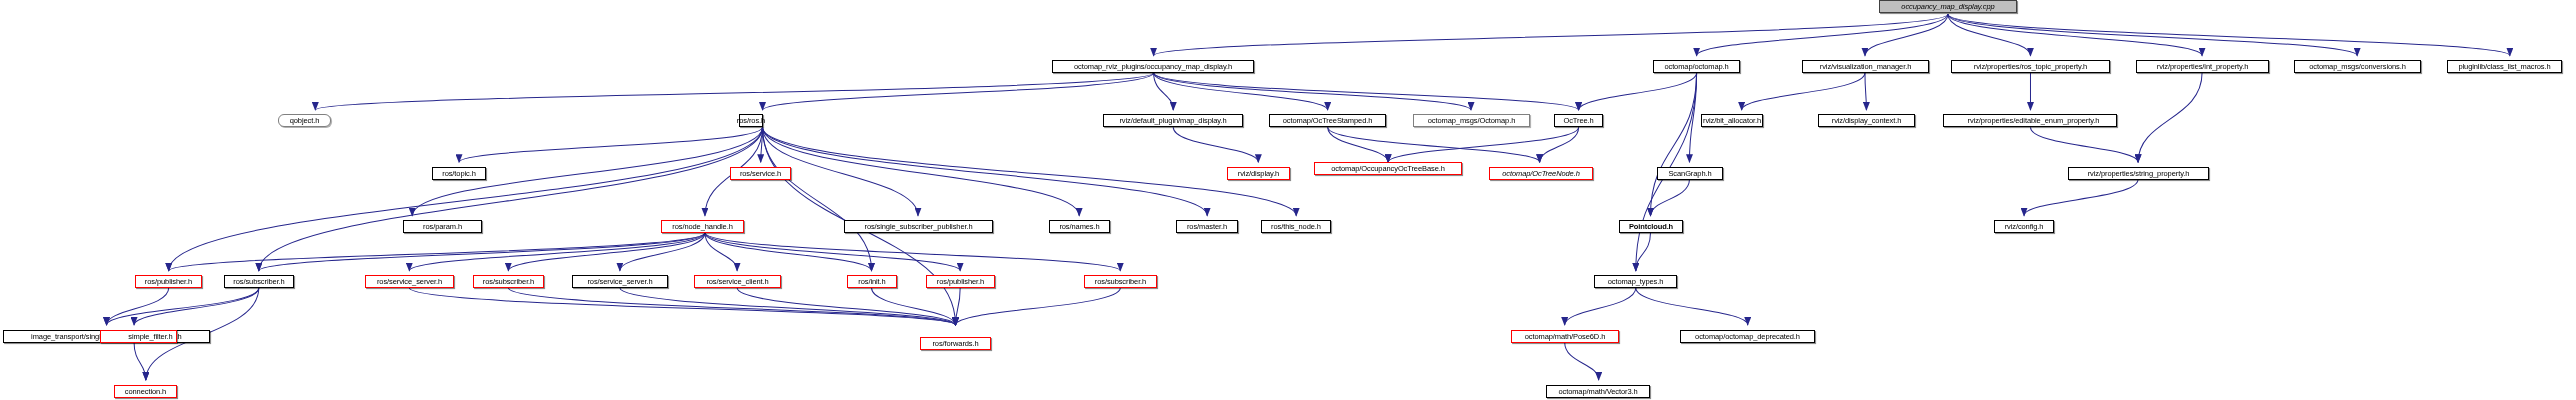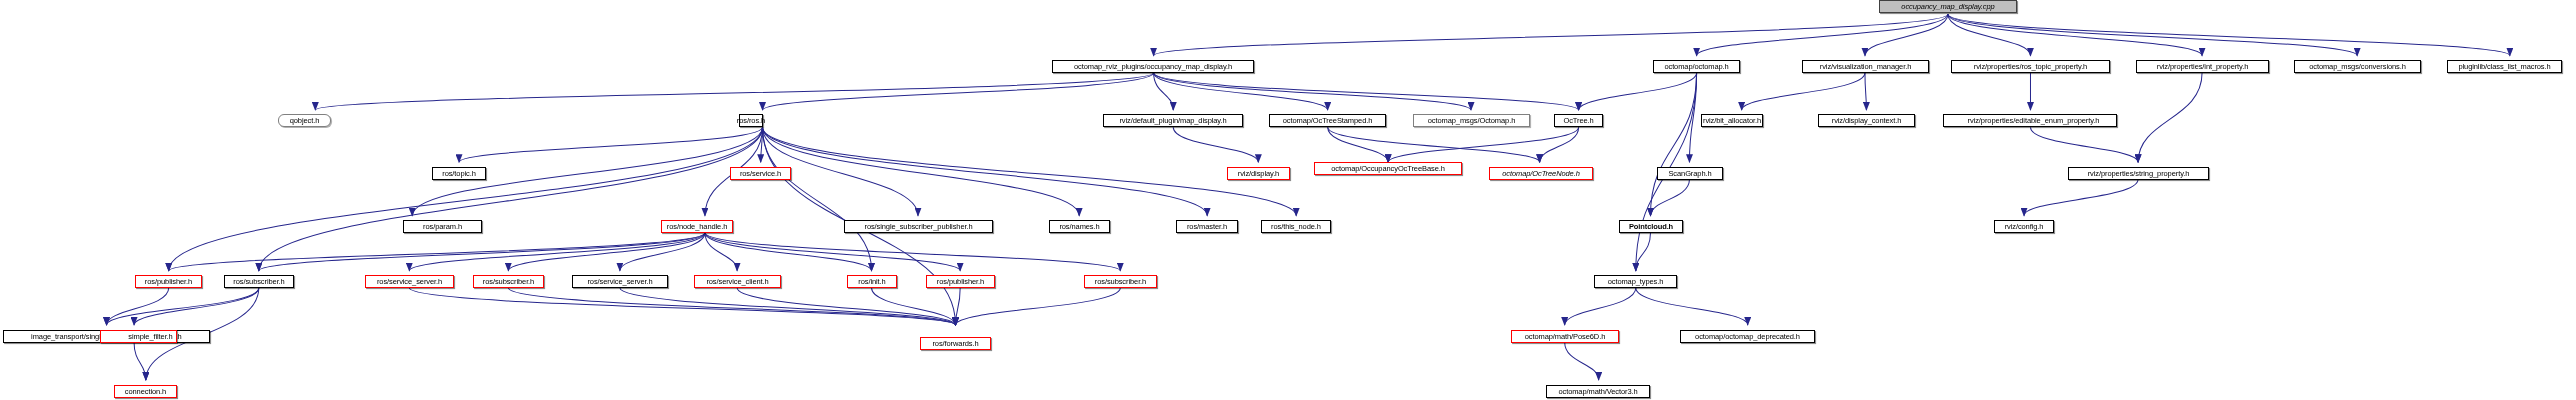--- a/index.html
+++ b/index.html
@@ -138,21 +138,21 @@
     <div class="node" style="left: 1818px; top: 114px; width: 97px;">rviz/display_context.h</div>
     <div class="node" style="left: 1943px; top: 114px; width: 174px; padding-left: 7px;">rviz/properties/editable_enum_property.h</div>
     <div class="node" style="left: 432px; top: 167px; width: 54px;">ros/topic.h</div>
     <div class="node red" style="left: 730px; top: 167px; width: 61px;">ros/service.h</div>
     <div class="node red" style="left: 1227px; top: 167px; width: 63px;">rviz/display.h</div>
     <div class="node red" style="left: 1314px; top: 162px; width: 148px;">octomap/OccupancyOcTreeBase.h</div>
     <div class="node red" style="left: 1489px; top: 167px; width: 104px; font-style: italic;">octomap/OcTreeNode.h</div>
     <div class="node" style="left: 1657px; top: 167px; width: 66px;">ScanGraph.h</div>
     <div class="node" style="left: 2068px; top: 167px; width: 141px;">rviz/properties/string_property.h</div>
     <div class="node" style="left: 383px; top: 220px; width: 79px; margin-left: 20px;">ros/param.h</div>
-    <div class="node red" style="left: 661px; top: 220px; width: 72px;">ros/node_handle.h</div>
+    <div class="node red" style="left: 661px; top: 220px; width: 83px;">ros/node_handle.h</div>
     <div class="node" style="left: 844px; top: 220px; width: 149px;">ros/single_subscriber_publisher.h</div>
     <div class="node" style="left: 1049px; top: 220px; width: 61px;">ros/names.h</div>
     <div class="node" style="left: 1176px; top: 220px; width: 62px;">ros/master.h</div>
     <div class="node" style="left: 1261px; top: 220px; width: 70px;">ros/this_node.h</div>
     <div class="node" style="left: 1619px; top: 220px; width: 64px; font-weight: bold;">Pointcloud.h</div>
     <div class="node red" style="left: 135px; top: 275px; width: 67px;">ros/publisher.h</div>
     <div class="node" style="left: 224px; top: 275px; width: 70px;">ros/subscriber.h</div>
     <div class="node red" style="left: 365px; top: 275px; width: 89px;">ros/service_server.h</div>
     <div class="node red" style="left: 473px; top: 275px; width: 71px;">ros/subscriber.h</div>
     <div class="node" style="left: 572px; top: 275px; width: 96px;">ros/service_server.h</div>

